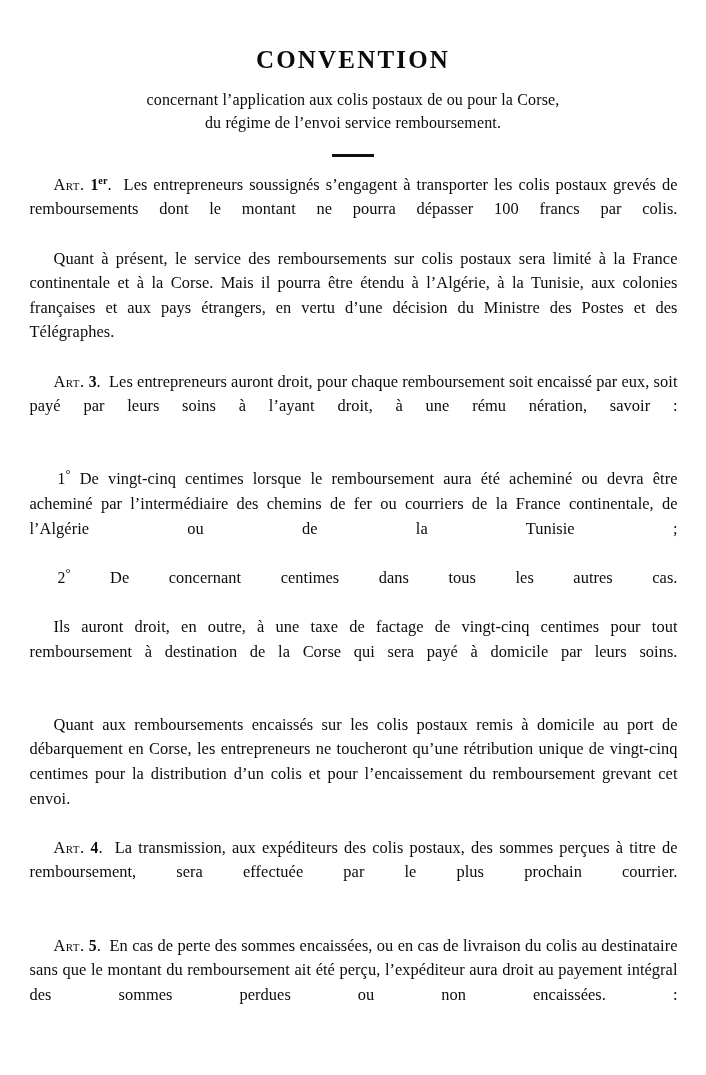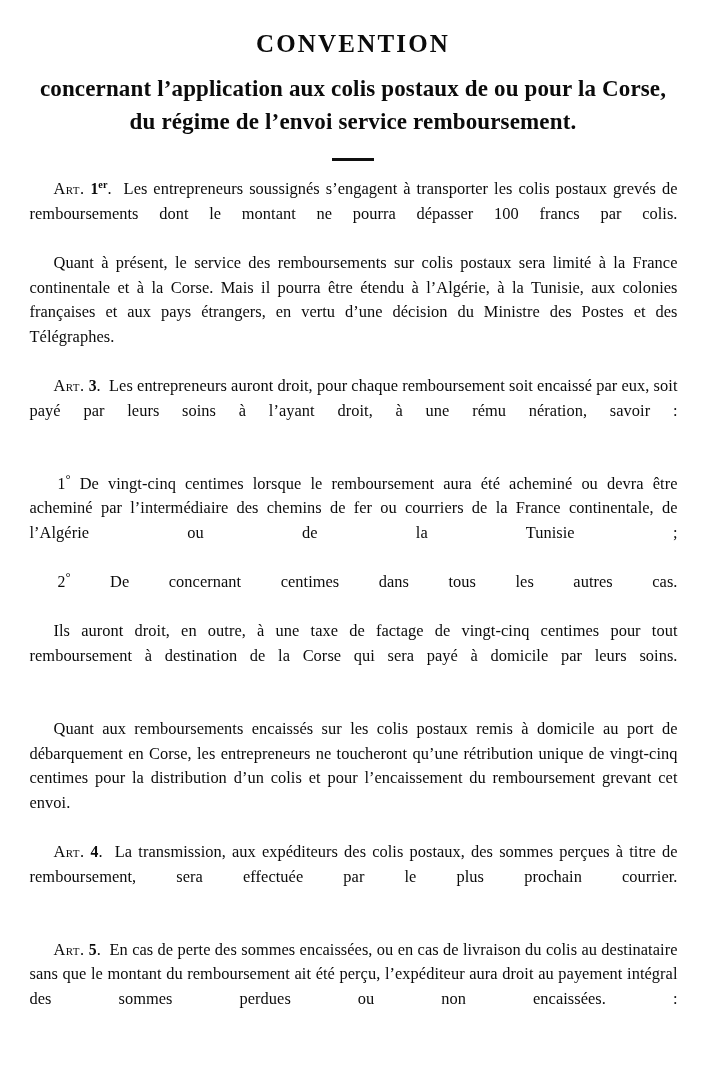--- a/index.html
+++ b/index.html
@@ -14,39 +14,39 @@
     overflow: hidden;
     font-family: "Liberation Serif", "DejaVu Serif", serif;
     color: #0b0b0b;
     position: relative;
   }
 
   .page {
     width: 706px;
     height: 1075px;
     box-sizing: border-box;
-    padding: 0;
+    padding: 16px;
     position: relative;
   }
 
   
   .title-block {
     text-align: center;
     padding-top: 30px;
   }
   .doc-title {
     font-size: 25px;
     font-weight: bold;
     letter-spacing: 2.2px;
     margin: 0 0 14px 0;
     line-height: 1.1;
   }
   .doc-subtitle {
-    font-size: 23px;
-    font-weight: bold;
+    font-size: 16px;
+    font-weight: normal;
     line-height: 1.45;
     margin: 3px auto;
     width: 640px;
     letter-spacing: 0.15px;
   }
   .subtitle-line {
     display: block;
     white-space: nowrap;
   }
   .rule-wrap {

